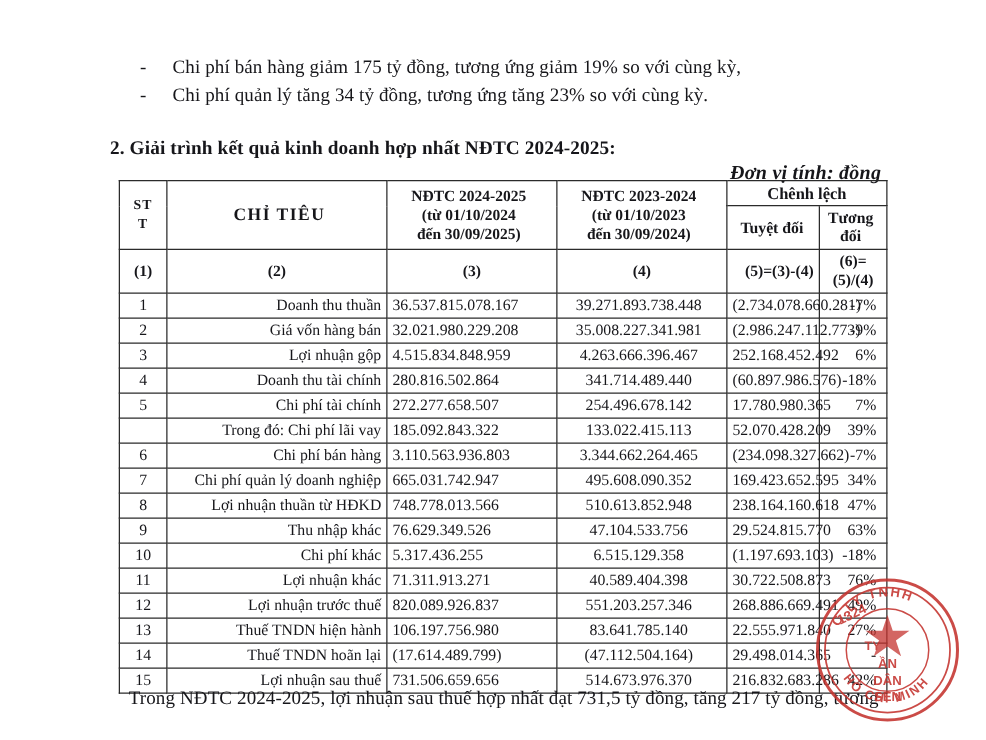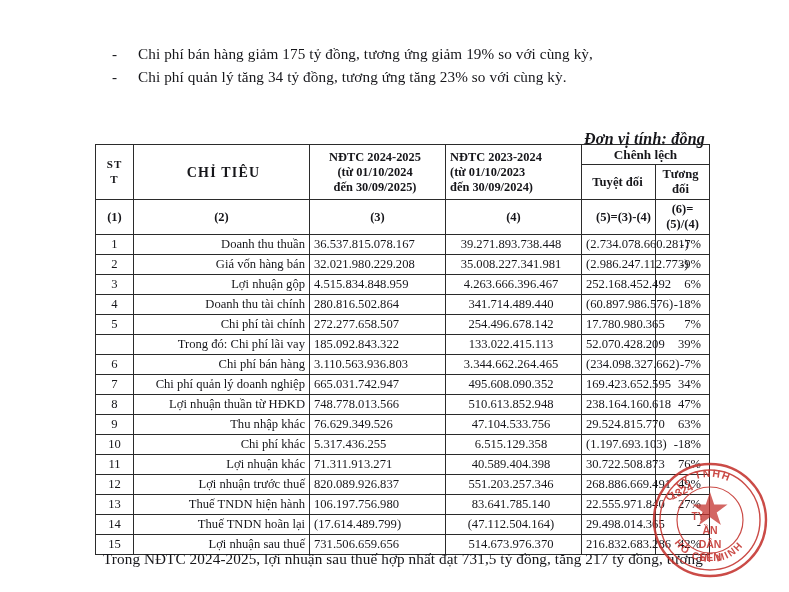--- a/index.html
+++ b/index.html
@@ -145,20 +145,21 @@
     <div class="bullet-row">
       <span class="bullet-dash">-</span>
       <span class="bullet-text">Chi phí bán hàng giảm 175 tỷ đồng, tương ứng giảm 19% so với cùng kỳ,</span>
     </div>
     <div class="bullet-row">
       <span class="bullet-dash">-</span>
       <span class="bullet-text">Chi phí quản lý tăng 34 tỷ đồng, tương ứng tăng 23% so với cùng kỳ.</span>
     </div>
   </div>
 
+  <div class="section-heading">2. Giải trình kết quả kinh doanh hợp nhất NĐTC 2024-2025:</div>
 
   <div class="unit-note">Đơn vị tính: đồng</div>
 
   <div class="tbl-wrap">
     <table class="fin">
       <colgroup>
         <col class="c-stt">
           <col class="c-name">
           <col class="c-cur">
           <col class="c-prev">
@@ -170,21 +171,21 @@
           <th class="c-stt h-stt" rowspan="2">
             <span>ST</span><br>
             <span>T</span>
           </th>
           <th class="c-name h-name" rowspan="2" style="text-align:center">CHỈ TIÊU</th>
           <th class="c-cur h-per" rowspan="2" style="">
             <span>NĐTC 2024-2025</span><br>
             <span>(từ 01/10/2024</span><br>
             <span>đến 30/09/2025)</span>
           </th>
-          <th class="c-prev h-per" rowspan="2" style="text-align:left">
+          <th class="c-prev h-per" rowspan="2" style="text-align:center">
             <span>NĐTC 2023-2024</span><br>
             <span>(từ 01/10/2023</span><br>
             <span>đến 30/09/2024)</span>
           </th>
           <th class="h-diff" colspan="2">Chênh lệch</th>
         </tr>
         <tr>
           <th class="c-abs h-sub" style="text-align:center">Tuyệt đối</th>
           <th class="c-rel h-sub" style="text-align:center">Tương đối</th>
         </tr>

